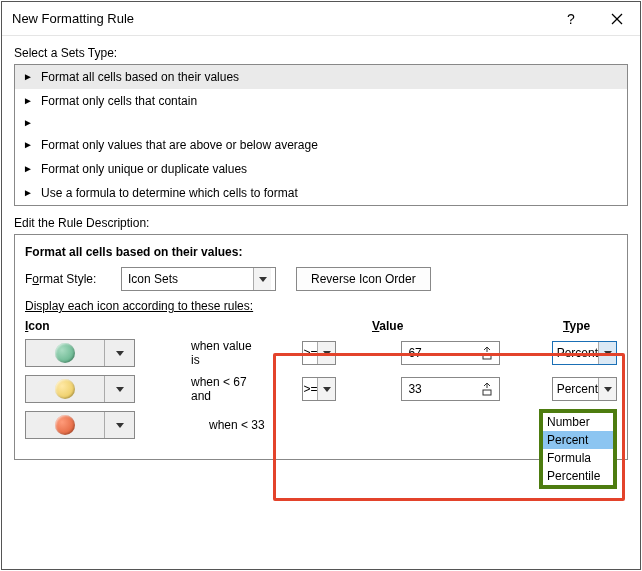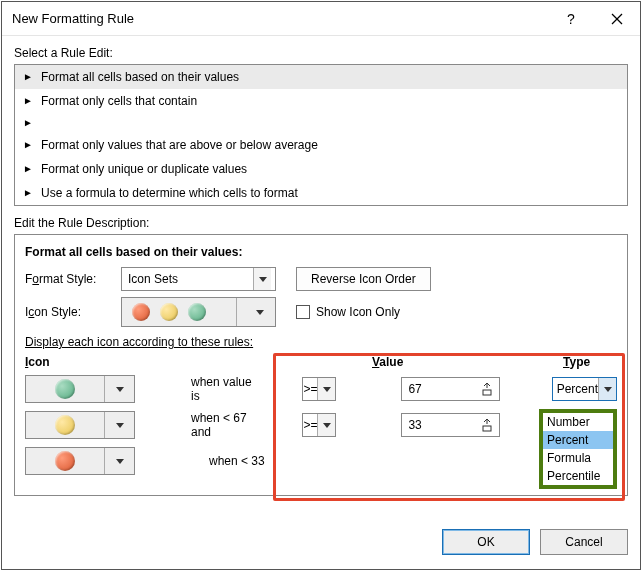--- a/index.html
+++ b/index.html
@@ -339,21 +339,21 @@
     <div class="tb-btn">
       <svg width="12" height="12" viewBox="0 0 12 12">
         <line x1="1" y1="1" x2="11" y2="11" stroke="#000" stroke-width="1.3"></line>
         <line x1="11" y1="1" x2="1" y2="11" stroke="#000" stroke-width="1.3"></line>
       </svg>
     </div>
   </div>
 
   <div class="content">
 
-    <div class="section-label">Select a Rule Edit:</div>
+    <div class="section-label">Select a Sets Type:</div>
     <div class="rule-list">
       <div class="rule-item selected">
         <span class="arrow">►</span>
         <span>Format all cells based on their values</span>
       </div>
       <div class="rule-item">
         <span class="arrow">►</span>
         <span>Format only cells that contain</span>
       </div>
       <div class="rule-item">
@@ -385,37 +385,20 @@
           <span>Icon Sets</span>
           <div class="dd-caret">
               <div class="caret-down"></div>
             </div>
         </div>
         <div class="btn" style="margin-left:12px">
           <span>Reverse Icon Order</span>
         </div>
       </div>
 
-      <div class="row">
-        <div class="lbl">I<span class="u">c</span>on Style:</div>
-        <div class="icon-style">
-          <span class="circle c-red c18"></span>
-          <span class="circle c-yellow c18"></span>
-          <span class="circle c-green c18"></span>
-          <div style="flex:1"></div>
-          <div class="sep"></div>
-          <div class="caret-zone">
-              <div class="caret-down"></div>
-            </div>
-        </div>
-        <div class="chk" style="margin-left:12px">
-          <div class="box"></div>
-          <span>Show Icon Only</span>
-        </div>
-      </div>
 
       <div class="rules-hint">Display each icon according to these rules:</div>
 
       <div class="hdr-row">
         <div class="col-icon"><span class="u">I</span>con</div>
         <div class="col-cond"></div>
         <div class="col-op"></div>
         <div class="col-val" style="padding-left:10px"><span class="u">V</span>alue</div>
         <div class="col-type"><span class="u">T</span>ype</div>
       </div>
@@ -513,22 +496,14 @@
         <div class="opt">Formula</div>
         <div class="opt">Percentile</div>
       </div>
 
       <div class="highlight-box"></div>
     </div>
 
     <div style="flex:1"></div>
   </div>
 
-  <div class="footer">
-    <div class="fbtn primary">
-      <span>OK</span>
-    </div>
-    <div class="fbtn">
-      <span>Cancel</span>
-    </div>
-  </div>
 
 </div>
 
 </body></html>

